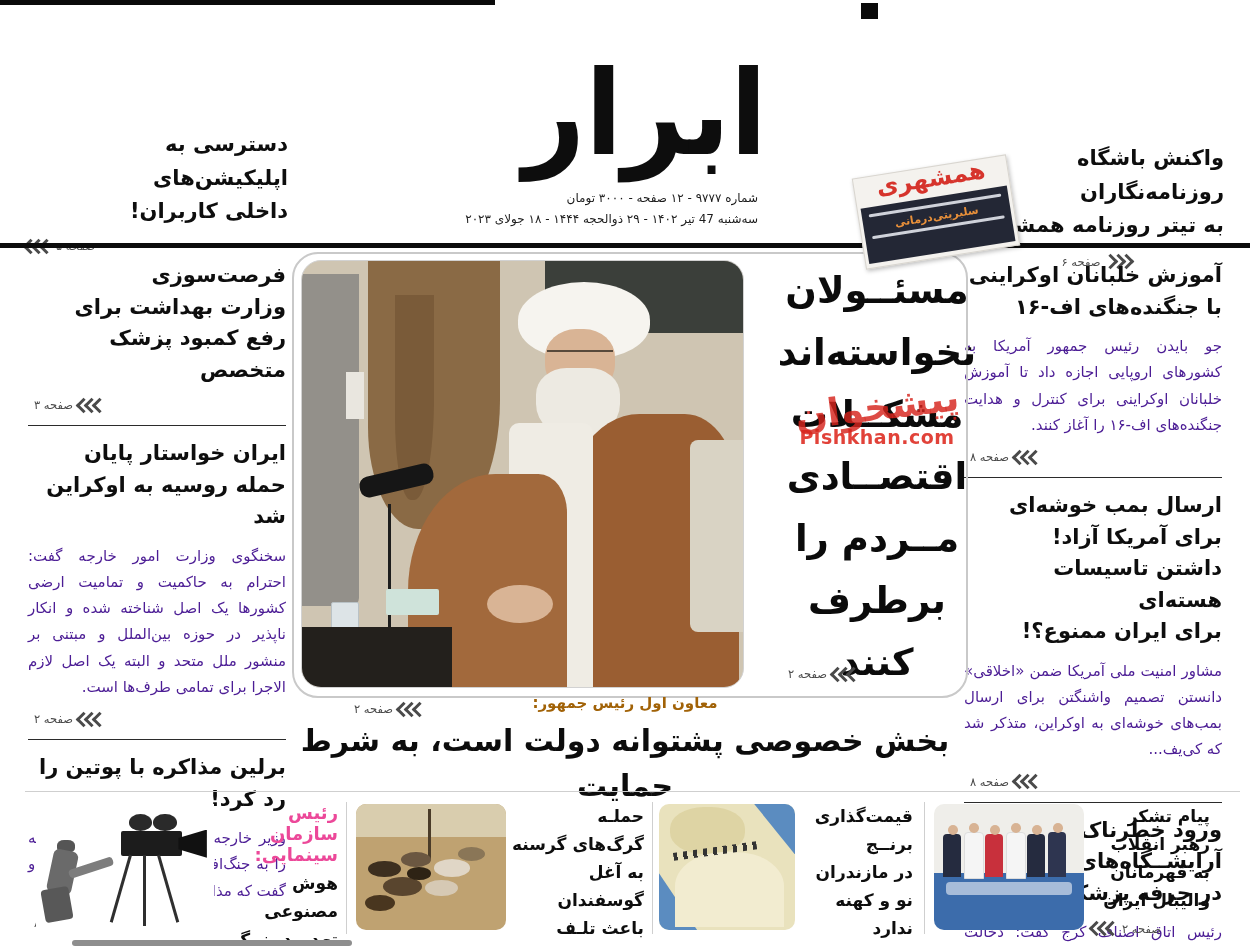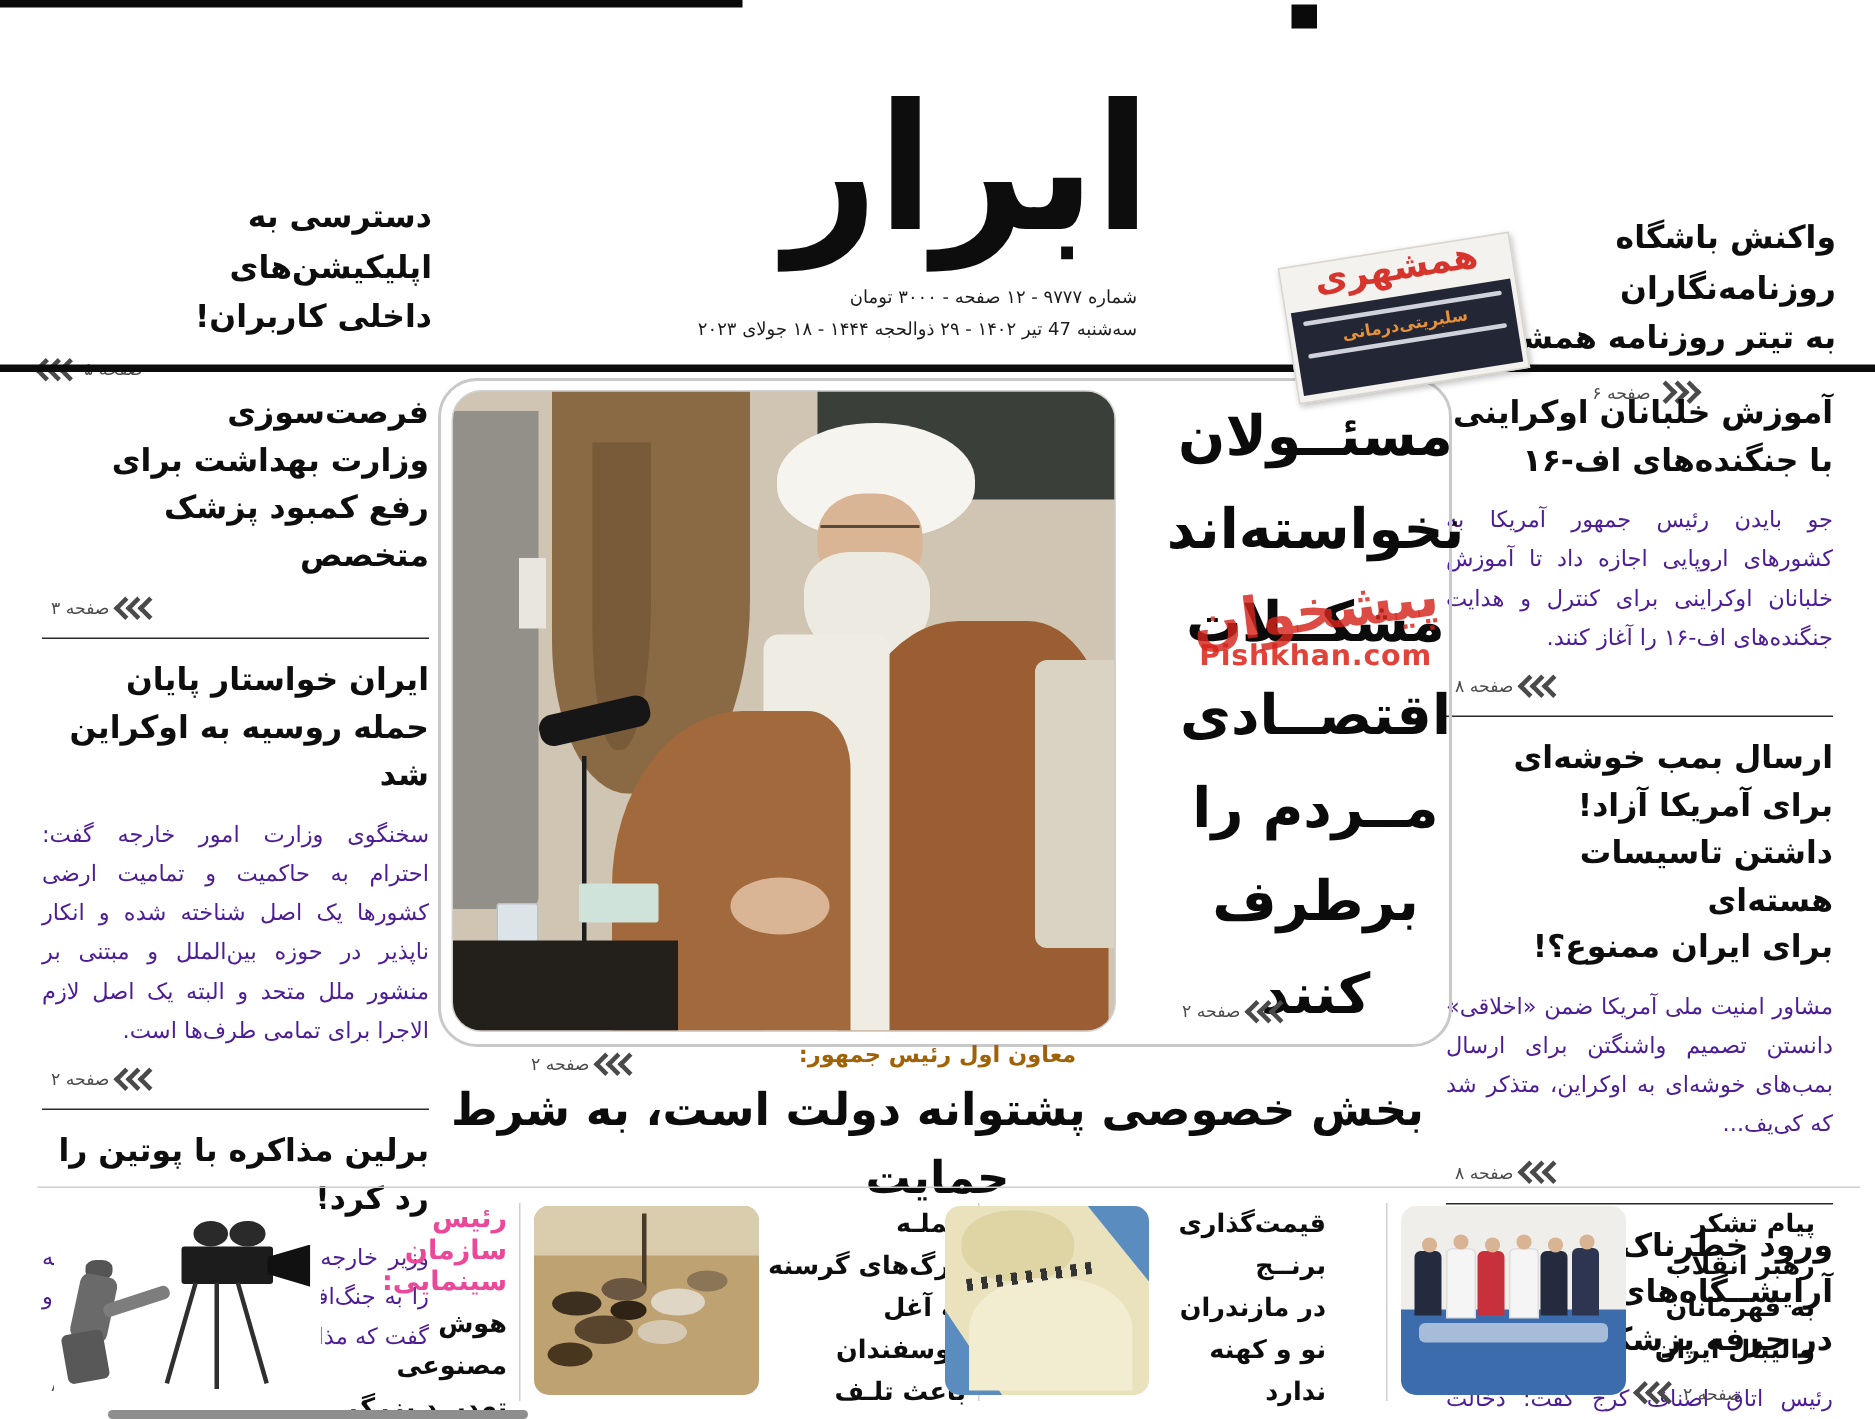--- a/index.html
+++ b/index.html
@@ -304,21 +304,21 @@
       <div class="ttl">حملـه
 گرگ‌های گرسنه
 به آغل گوسفندان
 باعث تلـف شدن
 ۱۱۰ رأس گوسفند شد</div>
 
     </div>
   </div>
   <div class="abs vdiv" style="left:652px;"></div>
 
-  <div class="abs bcell" style="left:626px;width:262px;">
+  <div class="abs bcell" style="left:655px;width:262px;">
     <div class="bimg" style="left:4px;width:136px;height:126px;background:#e9e2bd;">
       <div class="ph" style="left:0;top:55%;width:28%;height:45%;background:#5b8cc0;clip-path:polygon(0 0,100% 100%,0 100%);"></div>
       <div class="ph" style="left:70%;top:0;width:30%;height:40%;background:#5b8cc0;clip-path:polygon(0 0,100% 0,100% 100%);"></div>
       <div class="ph" style="left:8%;top:2%;width:55%;height:38%;background:#ded4a4;border-radius:45%;"></div>
       <div class="ph" style="left:12%;top:38%;width:80%;height:60%;background:#f2ecd0;border-radius:45% 45% 0 0;"></div>
       <div class="ph" style="left:10%;top:34%;width:62%;height:6%;background:repeating-linear-gradient(90deg,#333 0 4px,transparent 4px 10px);transform:rotate(-8deg);"></div>
     </div>
     <div class="btxt" style="left:146px;width:112px;">
       <div class="ttl">قیمت‌گذاری
 برنــج

